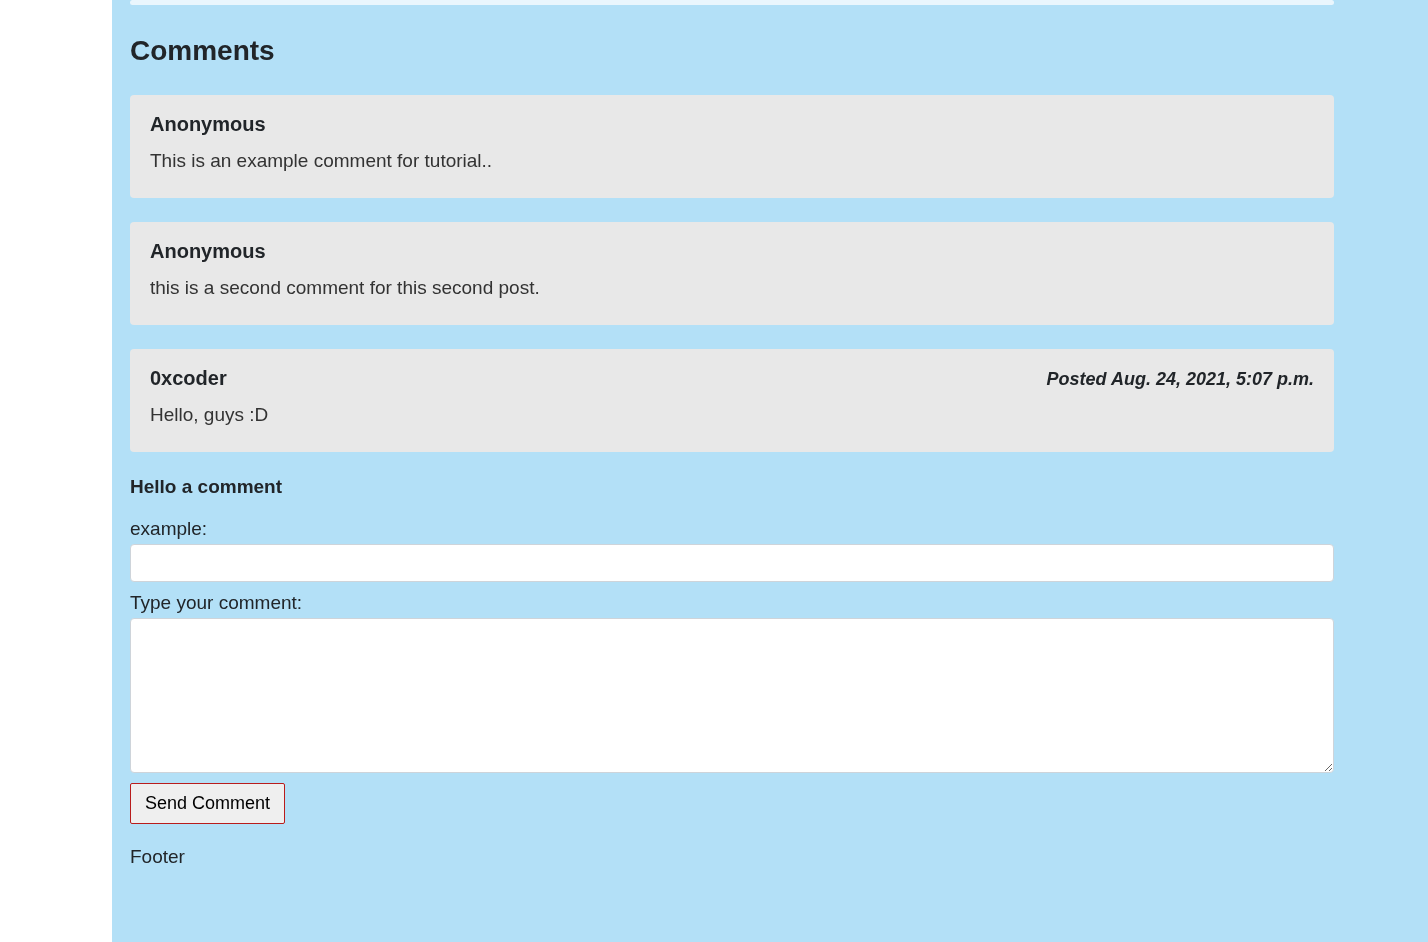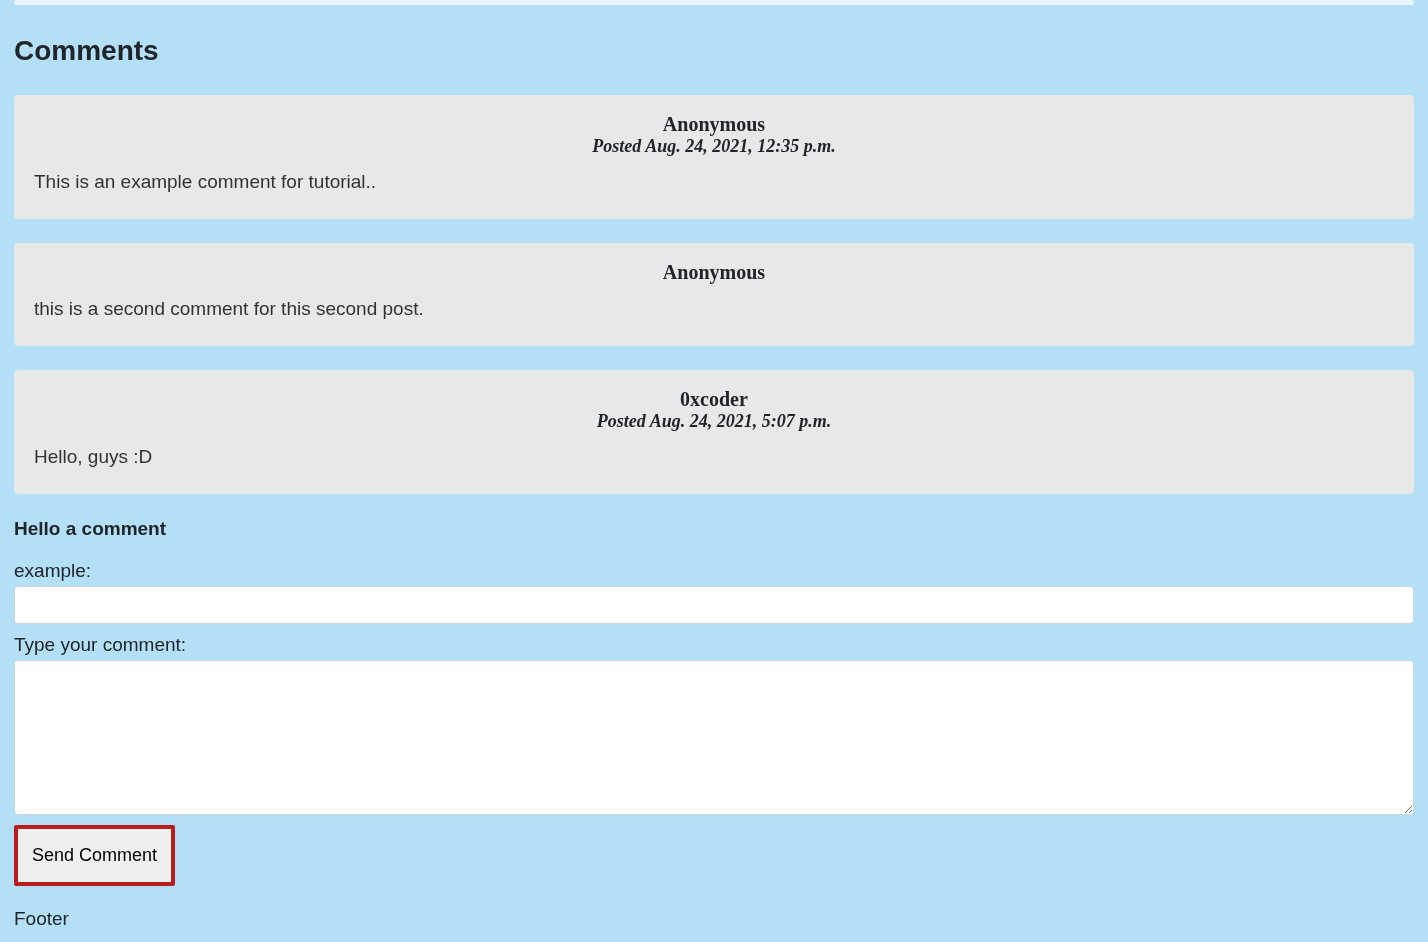--- a/index.html
+++ b/index.html
@@ -1,19 +1,18 @@
 <!DOCTYPE html>
 <html><head>
   <meta charset="utf-8">
   <style>
     * {
       box-sizing: border-box;
       margin: 0;
       padding: 0;
-      flex-direction: column;
     }
     body {
       font-family: "Segoe UI", Tahoma, Geneva, Verdana, sans-serif;
       background: #fff;
       color: #212529;
     }
     .page-wrap {
       display: flex;
       min-height: 942px;
     }
@@ -42,23 +41,22 @@
     }
     .comment-card {
       background: #e8e8e8;
       border-radius: 4px;
       padding: 18px 20px 26px 20px;
       margin-bottom: 24px;
     }
     .comment-header {
       display: flex;
       justify-content: space-between;
-      align-items: center;
+      align-items: flex-end;
       margin-bottom: 14px;
-      font-family: Liberation Serif, serif;
     }
     .comment-author {
       font-size: 20px;
       font-weight: 700;
       color: #212529;
     }
     .comment-date {
       font-size: 18px;
       font-style: italic;
       font-weight: 700;
@@ -96,22 +94,22 @@
       font-size: 16px;
       border: 1px solid #ced4da;
       border-radius: 4px;
       background: #fff;
       resize: both;
       margin-bottom: 6px;
       font-family: inherit;
     }
     .send-button {
       background: #efefef;
-      border: 4px solid #b91c1c;
-      padding: 16px 14px;
+      border: 1px solid #b91c1c;
+      padding: 9px 14px;
       font-size: 18px;
       font-family: inherit;
       cursor: pointer;
       border-radius: 2px;
       color: #000;
       text-align: center;
     }
     .footer-text {
       font-size: 19px;
       color: #212529;
@@ -129,21 +127,20 @@
   <div class="left-gutter"></div>
 
   <div class="main-area">
     <div class="top-card"></div>
 
     <h2 class="comments-heading">Comments</h2>
 
     <div class="comment-card">
       <div class="comment-header">
         <span class="comment-author">Anonymous</span>
-        <span class="comment-date">Posted Aug. 24, 2021, 12:35 p.m.</span>
       </div>
       <div class="comment-body">This is an example comment for tutorial..</div>
     </div>
 
     <div class="comment-card">
       <div class="comment-header">
         <span class="comment-author">Anonymous</span>
       </div>
       <div class="comment-body">this is a second comment for this second post.</div>
     </div>

